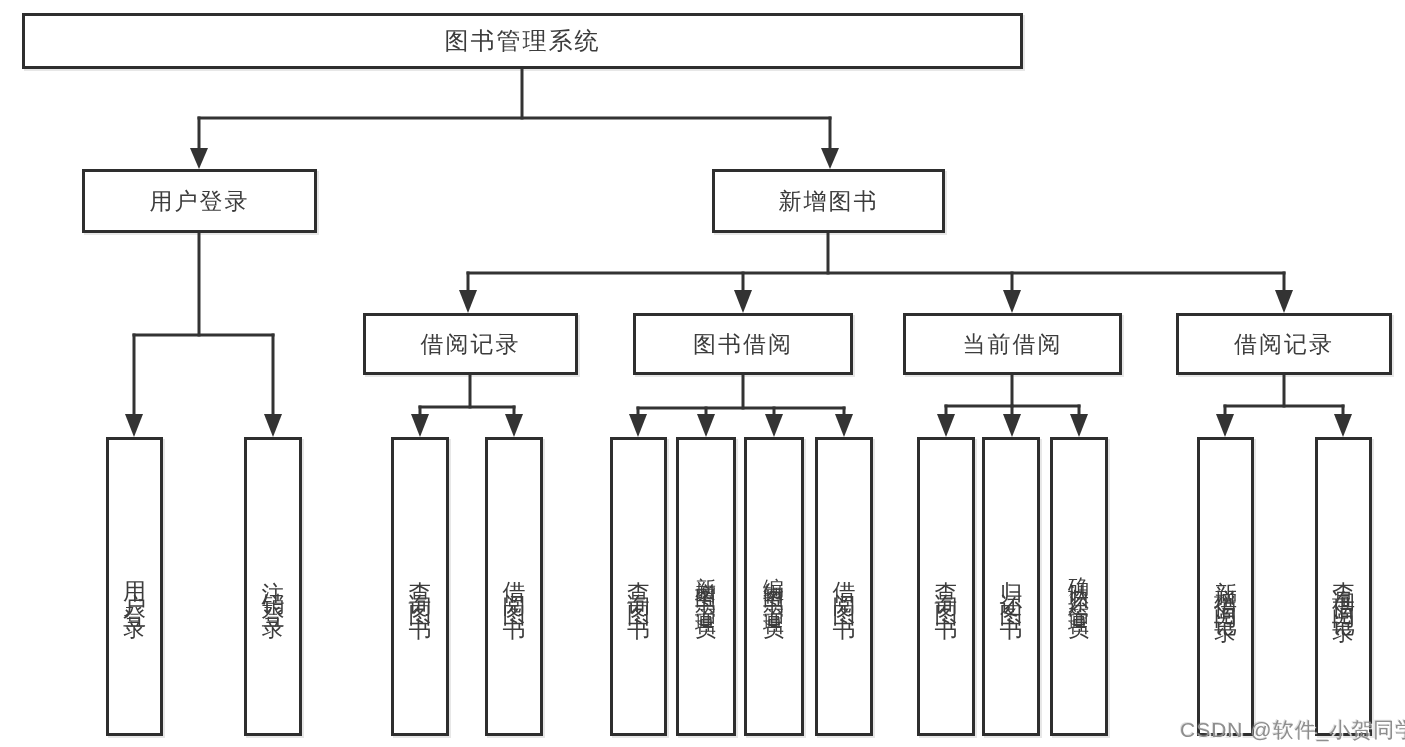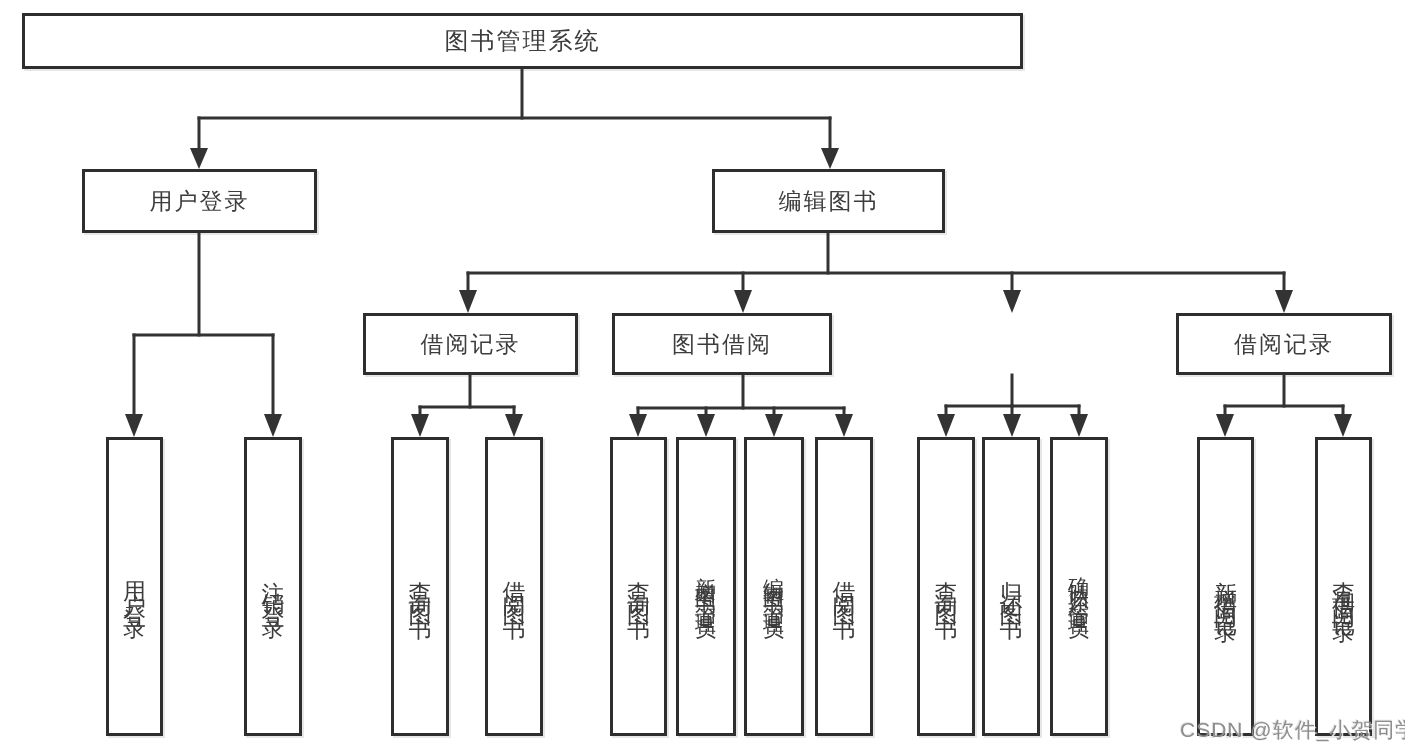--- a/index.html
+++ b/index.html
@@ -130,28 +130,31 @@
   </svg>
 
   <div class="box root" style="left:22px;top:13px;width:1001px;height:56px">
     <span class="hlabel">图书管理系统</span>
   </div>
 
   <div class="box" style="left:82px;top:169px;width:235px;height:64px">
     <span class="hlabel">用户登录</span>
   </div>
   <div class="box" style="left:712px;top:169px;width:233px;height:64px">
-    <span class="hlabel">编辑图书</span>
+    <span class="hlabel">新增图书</span>
   </div>
 
   <div class="box" style="left:363px;top:313px;width:215px;height:62px">
     <span class="hlabel">借阅记录</span>
   </div>
-  <div class="box" style="left:612px;top:313px;width:220px;height:62px">
+  <div class="box" style="left:633px;top:313px;width:220px;height:62px">
     <span class="hlabel">图书借阅</span>
+  </div>
+  <div class="box" style="left:903px;top:313px;width:219px;height:62px">
+    <span class="hlabel">当前借阅</span>
   </div>
   <div class="box" style="left:1176px;top:313px;width:216px;height:62px">
     <span class="hlabel">借阅记录</span>
   </div>
 
   <div class="box" style="left:106px;top:437px;width:57px;height:299px">
     <span class="vlabel v4">用户登录</span>
   </div>
   <div class="box" style="left:244px;top:437px;width:58px;height:299px">
     <span class="vlabel v4">注销登录</span>

